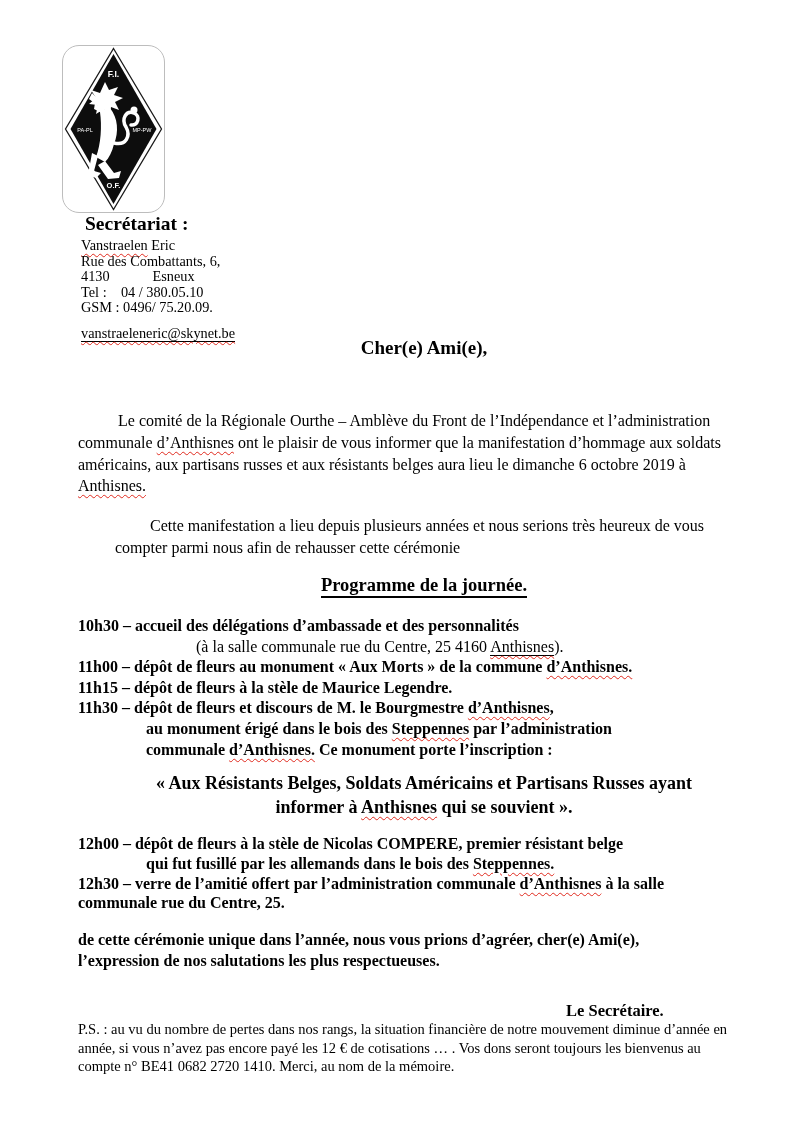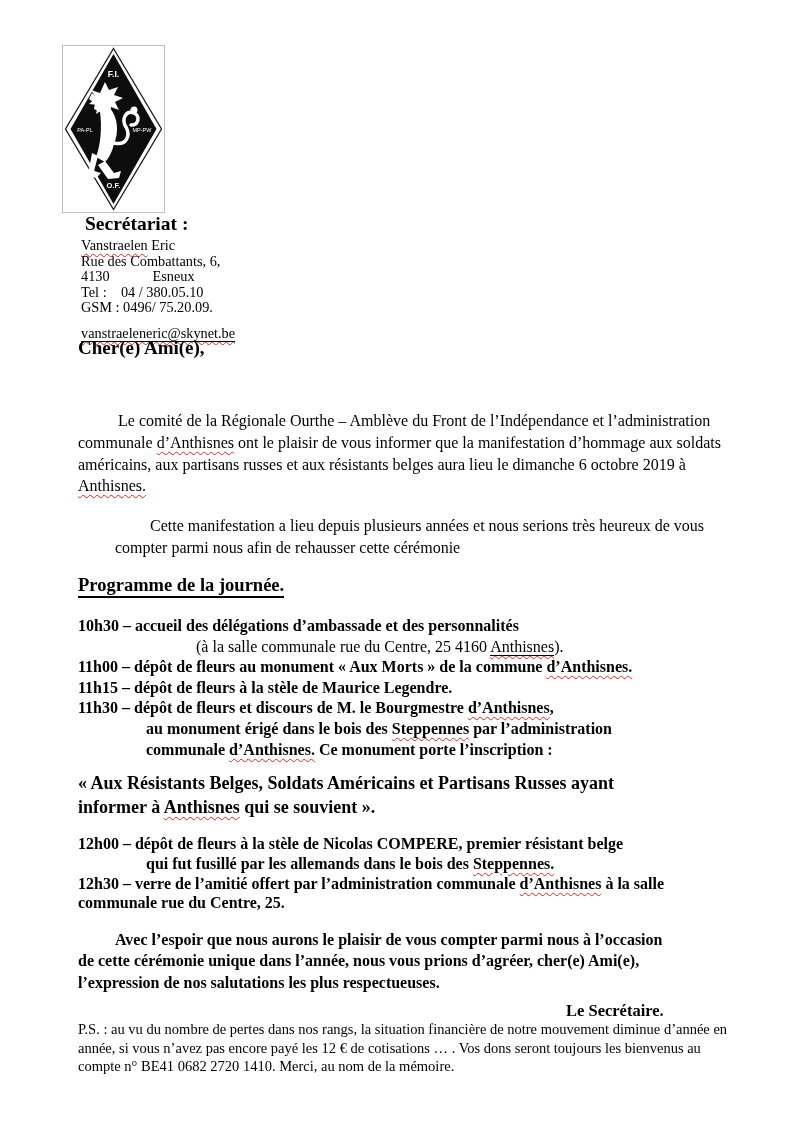--- a/index.html
+++ b/index.html
@@ -1,20 +1,20 @@
 <!DOCTYPE html>
 <html><head>
 <meta charset="utf-8">
 <style>
   html,body { margin:0; padding:0; background:#ffffff; }
   .page { position:relative; width:803px; height:1145px; background:#ffffff;
           font-family:"Liberation Serif", serif; color:#000; overflow:hidden; }
-  .abs { position:absolute; }
+  .abs { position:absolute;border-radius:17px; }
   .line { white-space:pre; }
-  .center { }
+  .center { text-align:center; }
   
   .sq { text-decoration-line:underline; text-decoration-style:wavy;
         text-decoration-color:#e02a1e; text-decoration-thickness:1px;
         text-underline-offset:2.5px; }
   
   .ul  { border-bottom:1.2px solid #000; }
   .ul2 { border-bottom:2px solid #000; padding-bottom:1px; }
 
   .logo-box { left:62px; top:45px; width:101px; height:166px;
               border:1px solid #bdbdbd; background:#fff; }
@@ -114,21 +114,20 @@
   </div>
 
   <div class="abs schedule2">
     <div class="line">12h00 – dépôt de fleurs à la stèle de Nicolas COMPERE, premier résistant belge</div>
     <div class="line ind-cont"><span>qui fut fusillé par les allemands dans le bois des </span><span class="sq">Steppennes.</span></div>
     <div class="line"><span>12h30 – verre de l’amitié offert par l’administration communale </span><span class="sq">d’Anthisnes</span><span> à la salle</span></div>
     <div class="line">communale rue du Centre, 25.</div>
   </div>
 
   <div class="abs closing">
-    <div class="line first">Avec l’espoir que nous aurons le plaisir de vous compter parmi nous à l’occasion</div>
     <div class="line">de cette cérémonie unique dans l’année, nous vous prions d’agréer, cher(e) Ami(e),</div>
     <div class="line">l’expression de nos salutations les plus respectueuses.</div>
   </div>
 
   <div class="abs signature line">Le Secrétaire.</div>
 
   <div class="abs ps">
     <div class="line">P.S. : au vu du nombre de pertes dans nos rangs, la situation financière de notre mouvement diminue d’année en</div>
     <div class="line">année, si vous n’avez pas encore payé les 12 € de cotisations … . Vos dons seront toujours les bienvenus au</div>
     <div class="line">compte n° BE41 0682 2720 1410. Merci, au nom de la mémoire.</div>

